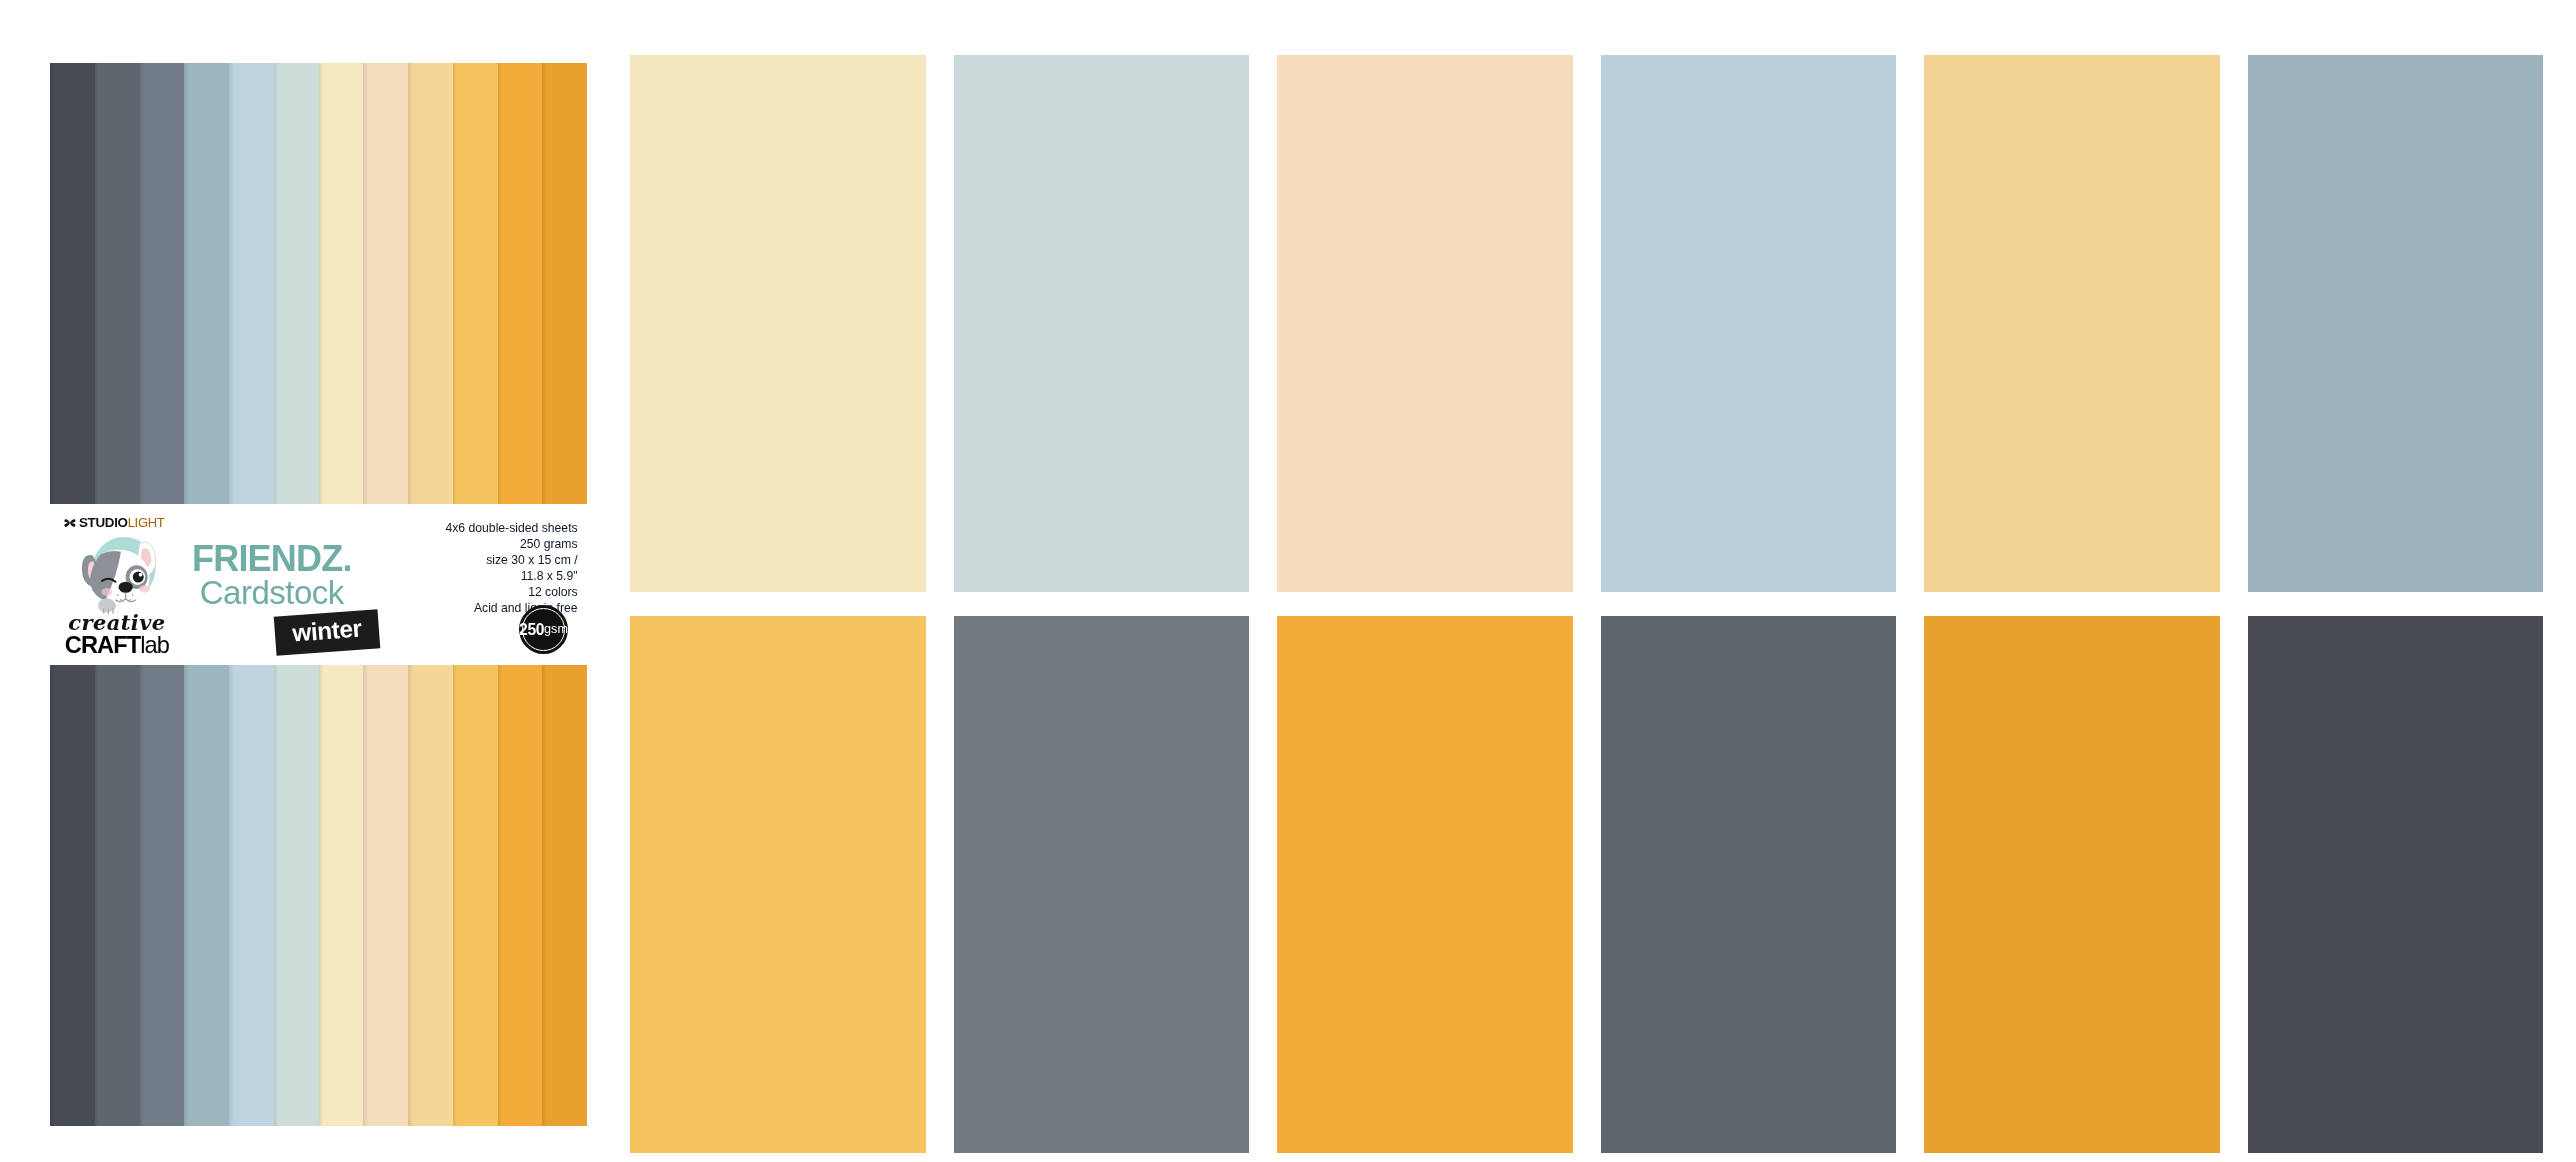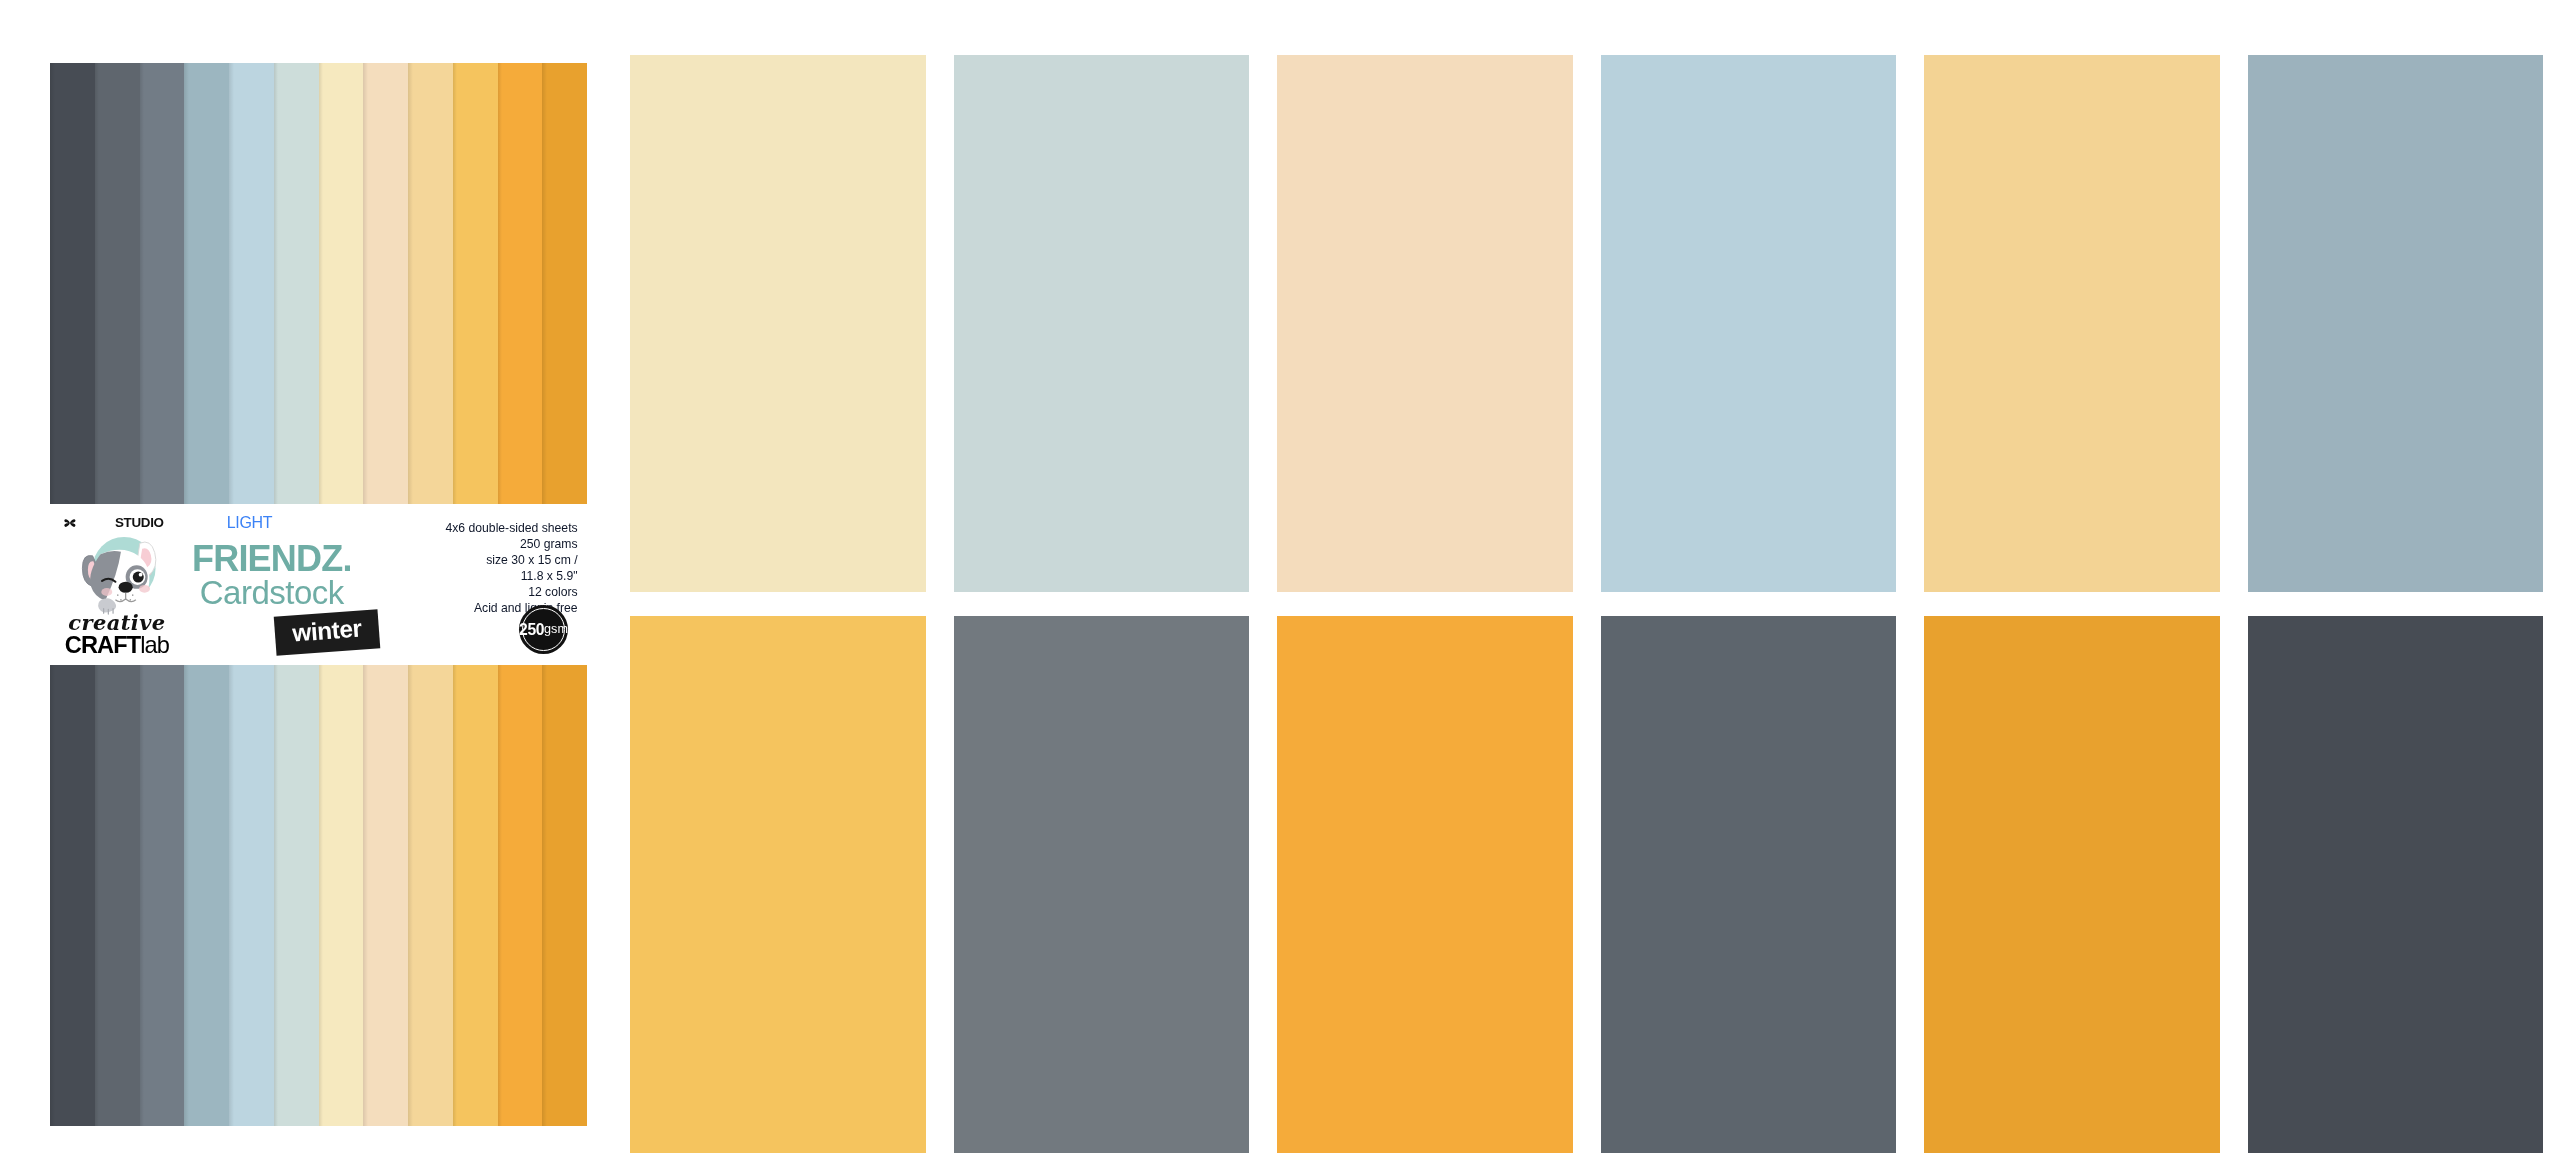--- a/index.html
+++ b/index.html
@@ -14,24 +14,24 @@
   .stripes.bottom{top:602px;height:461px;}
   .stripe{flex:1 1 0;height:100%;position:relative;}
   .stripe::after{content:"";position:absolute;left:0;top:0;bottom:0;width:4.7px;
                  background:linear-gradient(to right,rgba(0,0,0,.10),rgba(0,0,0,0));}
 
   .label-band{position:absolute;left:0;top:441px;width:100%;height:161px;
               background:#ffffff;z-index:5;}
 
   
   .studiolight{position:absolute;left:14px;top:11px;display:flex;align-items:center;
-               height:15.7px;white-space:nowrap;gap:36px;}
+               height:15.7px;white-space:nowrap;}
   .butterfly{width:11.8px;height:10.2px;margin-right:3.1px;display:block;}
   .sl-bold{font-weight:bold;font-size:13.4px;letter-spacing:-0.3px;color:#111;line-height:1;}
-  .sl-light{font-weight:300;font-size:16px;letter-spacing:-0.3px;color:#3b82f6;line-height:1;padding-left:27px;}
+  .sl-light{font-weight:300;font-size:13px;letter-spacing:-0.3px;color:#a16207;line-height:1;}
 
   
   .craftlab{position:absolute;left:7.9px;top:28px;width:118px;text-align:center;}
   .dog-wrap{width:118px;height:83px;position:relative;margin:0 auto;}
   .dog-wrap svg{display:block;width:118px;height:83px;}
   .creative{font-family:"DejaVu Serif",serif;font-style:italic;font-size:21px;
             color:#111;line-height:1;margin-top:-3.1px;letter-spacing:0.4px;font-weight:bold;}
   .craftlab-word{font-size:23.6px;line-height:1;margin-top:0.8px;letter-spacing:-0.9px;color:#000000;}
   .craftlab-word b{font-weight:bold;}
   .craftlab-word span{font-weight:300;}

